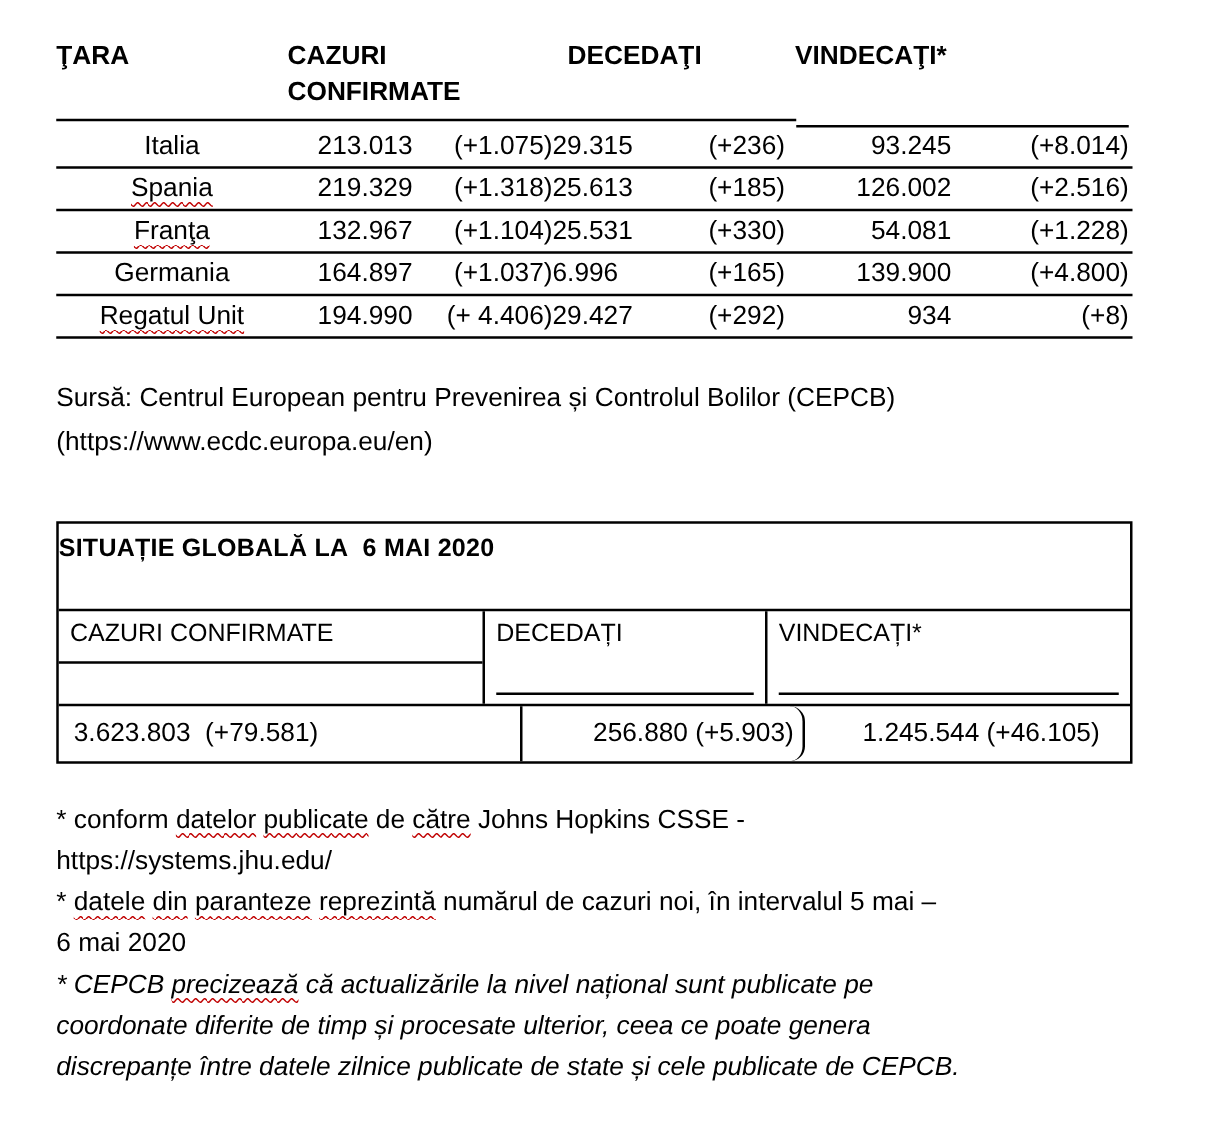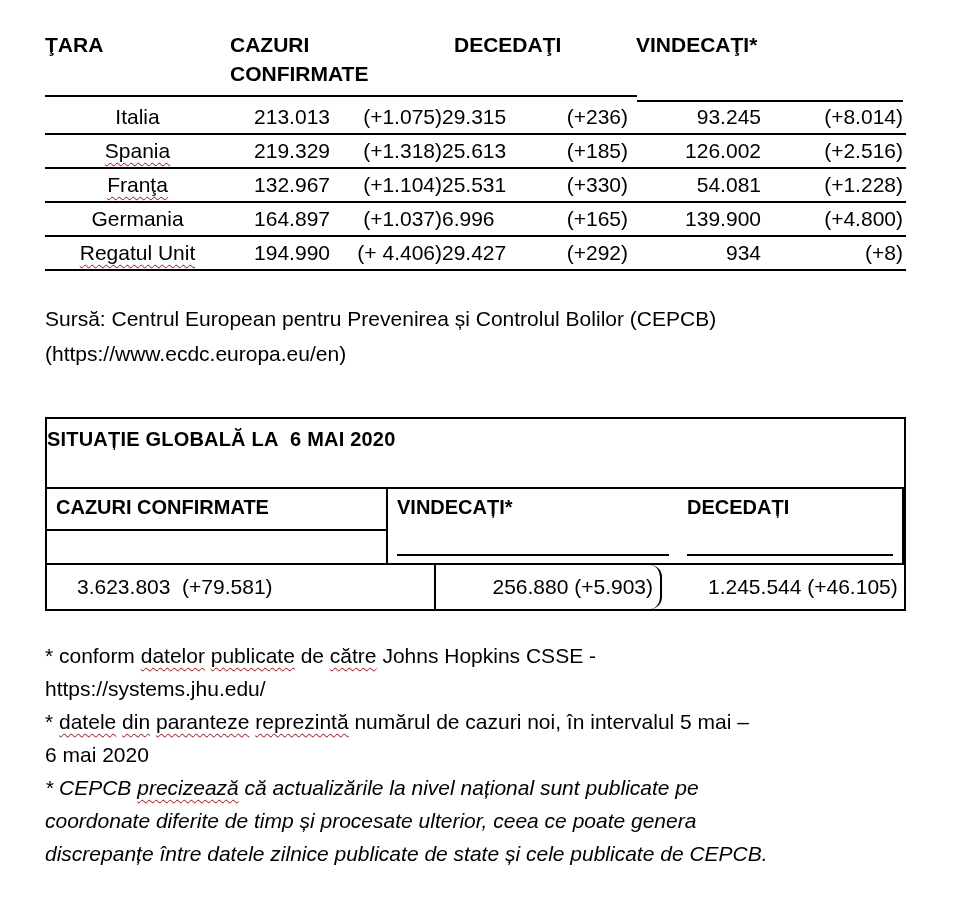--- a/index.html
+++ b/index.html
@@ -42,28 +42,28 @@
   
   .source{margin-top:30px;font-size:21px;line-height:35px;}
   
   .t2{margin-top:46px;width:861px;border:2px solid #000;box-sizing:border-box;}
   .t2-title{
     height:70px;border-bottom:2px solid #000;box-sizing:border-box;
     text-align:left;font-weight:bold;font-size:20px;padding-top:9px;
     letter-spacing:0.2px;
   }
   .t2-head{display:flex;height:76px;border-bottom:2px solid #000;box-sizing:border-box;}
-  .t2-head .cell{position:relative;box-sizing:border-box;font-weight:bold;font-size:20px;padding-top:7px;}
+  .t2-head .cell{position:relative;box-sizing:border-box;font-weight:normal;font-size:20px;padding-top:7px;}
   .t2h-1{width:341px;padding-left:9px;border-right:2px solid #000;}
   .t2h-2{width:226px;padding-left:9px;border-right:2px solid #000;}
   .t2h-3{flex:1;padding-left:9px;}
   .t2h-1 .full-ul{position:absolute;left:0;right:0;top:40px;height:2px;background:#000;}
   .inset-ul{position:absolute;left:9px;right:9px;bottom:7px;height:2px;background:#000;}
   .t2-data{display:flex;height:44px;align-items:center;font-size:21px;}
-  .t2d-1{width:371px;box-sizing:border-box;padding-left:12px;border-right:2px solid #000;height:100%;display:flex;align-items:center;margin-left:18px;}
+  .t2d-1{width:371px;box-sizing:border-box;padding-left:12px;border-right:2px solid #000;height:100%;display:flex;align-items:center;}
   .t2d-2{width:226px;box-sizing:border-box;padding-right:7px;border-right:2px solid #000;height:100%;display:flex;align-items:center;justify-content:flex-end;border-radius:12px;}
   .t2d-3{flex:1;box-sizing:border-box;padding-left:6px;height:100%;display:flex;align-items:center;margin-left:40px;}
   
   .notes{margin-top:28px;font-size:21px;line-height:33px;}
   .notes .line{white-space:pre-wrap;}
   .italic{font-style:italic;}
 </style>
 </head>
 <body>
 
@@ -141,26 +141,26 @@
     <div class="line">(https://www.ecdc.europa.eu/en)</div>
   </div>
 
   <div class="t2">
     <div class="t2-title">SITUAȚIE GLOBALĂ LA&nbsp; 6 MAI 2020</div>
     <div class="t2-head">
       <div class="cell t2h-1">
         <span>CAZURI CONFIRMATE</span>
         <div class="full-ul"></div>
       </div>
+      <div class="cell t2h-2">
+        <span>DECEDAȚI</span>
+        <div class="inset-ul"></div>
+      </div>
       <div class="cell t2h-3">
         <span>VINDECAȚI*</span>
-        <div class="inset-ul"></div>
-      </div>
-      <div class="cell t2h-2">
-        <span>DECEDAȚI</span>
         <div class="inset-ul"></div>
       </div>
     </div>
     <div class="t2-data">
       <div class="t2d-1">3.623.803&nbsp; (+79.581)</div>
       <div class="t2d-2">256.880 (+5.903)</div>
       <div class="t2d-3">1.245.544 (+46.105)</div>
     </div>
   </div>
 

